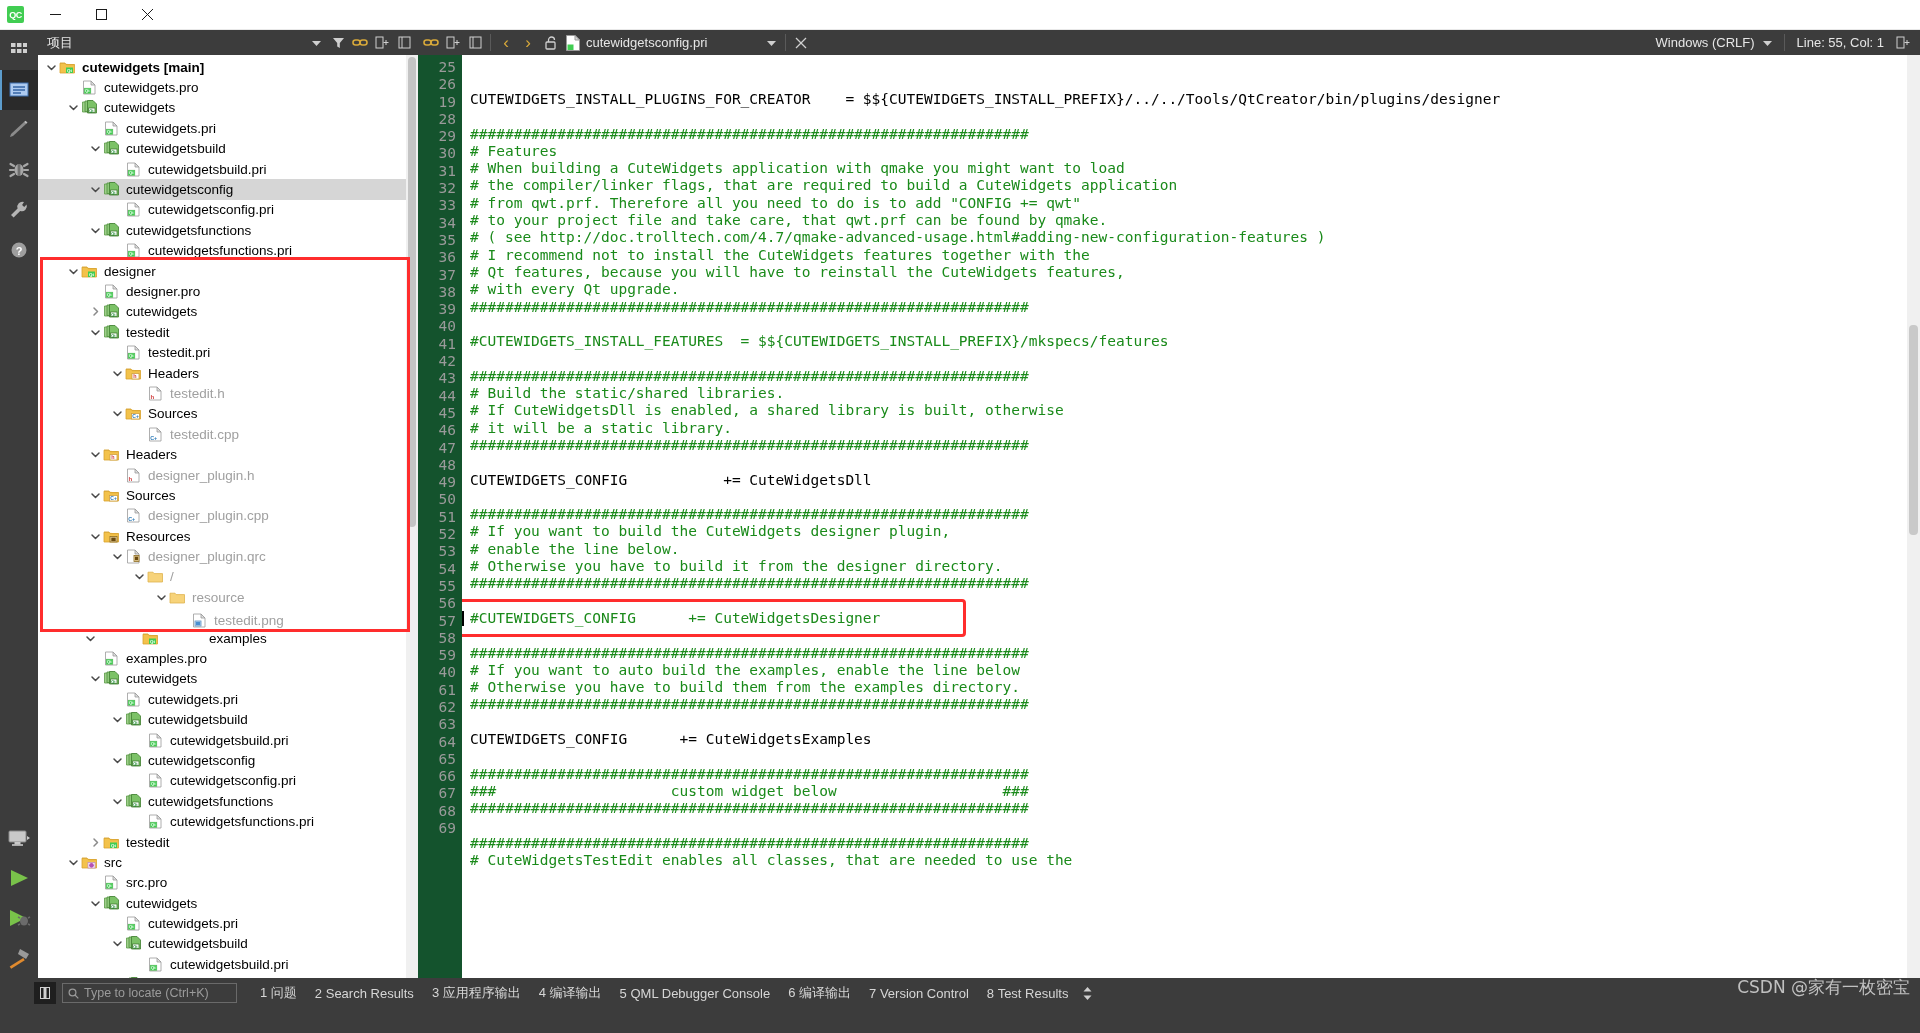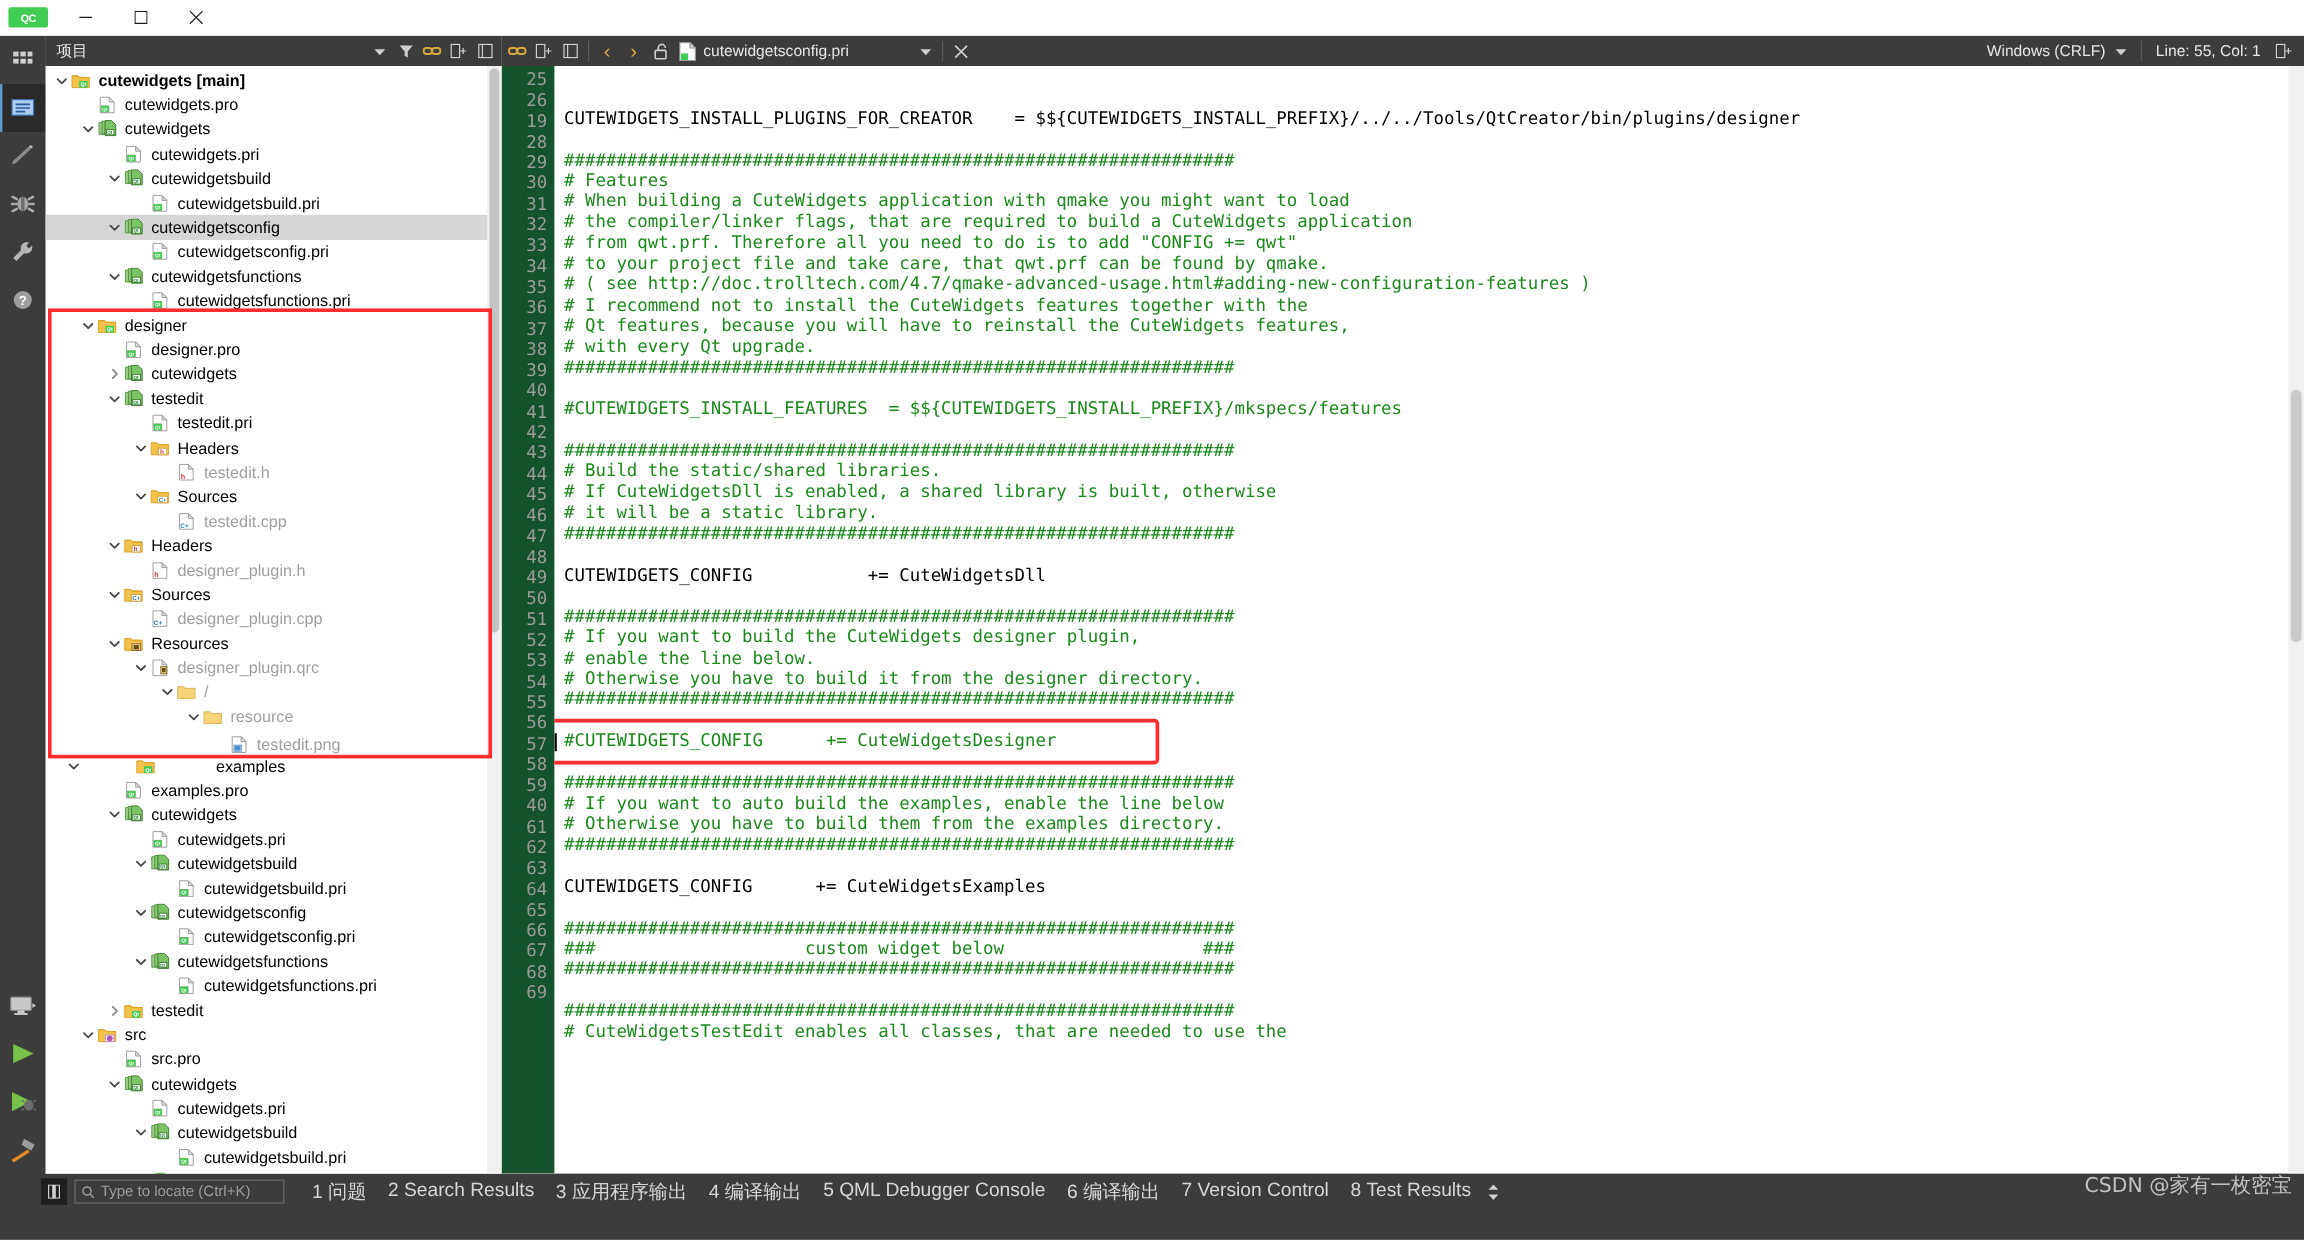--- a/index.html
+++ b/index.html
@@ -11,21 +11,21 @@
     -webkit-font-smoothing: antialiased;
   }
 
   
   #titlebar {
     height: 30px; background: #ffffff;
     display: flex; align-items: center;
     border-bottom: 1px solid #e8e8e8;
   }
   #titlebar .qc-logo {
-    width: 33px; height: 17px; margin-left: 7px; margin-right: 8px;
+    width: 17px; height: 17px; margin-left: 7px; margin-right: 8px;
     background: #41cd52; border-radius: 2px;
     color: #ffffff; font-size: 9px; font-weight: bold;
     display: flex; align-items: center; justify-content: center;
     font-family: "Liberation Sans", sans-serif; letter-spacing: -0.5px;
   }
   #titlebar .title-text {
     font-size: 14px; color: #1b1b1b; flex: 1;
   }
   #titlebar .win-btns { display: flex; height: 30px; }
   #titlebar .win-btn {
@@ -190,21 +190,21 @@
     margin-right: 6px; margin-left: 30px;
   }
   #locator {
     width: 175px; height: 20px; background: #3c3c3c;
     border: 1px solid #6a6a6a;
     display: flex; align-items: center; gap: 5px;
     padding: 0 5px; color: #9b9b9b; font-size: 12.5px;
     margin-right: 14px;
   }
   #statusbar .outbtn {
-    padding: 2px 9px; font-size: 16px; color: #d6d6d6; white-space: nowrap;
+    padding: 2px 9px; font-size: 13px; color: #d6d6d6; white-space: nowrap;
   }
   #statusbar .updown {
     width: 20px; display: flex; flex-direction: column;
     align-items: center; justify-content: center; gap: 2px;
   }
   #watermark {
     position: absolute; right: 10px; bottom: 34px;
     color: #cfcfcf; font-size: 17px; opacity: .9;
     font-family: "DejaVu Sans", sans-serif;
   }
@@ -760,21 +760,21 @@
             <span class="ico">
               <svg width="17" height="15" viewBox="0 0 17 15">
                 <path d="M2.5 1 L10 1 L14 5 L14 14 L2.5 14 Z" fill="#ffffff" stroke="#9b9b9b" stroke-width="0.8"></path>
                 <path d="M10 1 L14 5 L10 5 Z" fill="#dedede" stroke="#9b9b9b" stroke-width="0.8"></path>
                 <rect x="4" y="8" width="6" height="5" fill="#ffffff" stroke="#5a8fc0" stroke-width="0.8"></rect>
                 <rect x="4.6" y="8.6" width="4.8" height="3.8" fill="#4a8fd0"></rect>
               </svg>
             </span>
             <span class="nm">testedit.png</span>
           </div>
-          <div class="trow" style="padding-left: 16px; gap: 44px;">
+          <div class="trow" style="padding-left: 45px; gap: 44px;">
             <span class="arrow">
               <svg width="11" height="11" viewBox="0 0 11 11">
                 <path fill="none" stroke="#4a4a4a" stroke-width="1.5" stroke-linecap="round" stroke-linejoin="round" d="M2 4 L5.5 7.5 L9 4"></path>
               </svg>
             </span>
             <span class="ico">
               <svg width="17" height="15" viewBox="0 0 17 15">
                 <path d="M1 3.2 L6 3.2 L7.2 4.6 L15.5 4.6 L15.5 13 L1 13 Z" fill="#f3c24b" stroke="#d8a22e" stroke-width="0.8"></path>
                 <path d="M1 3.2 L6 3.2 L7.2 4.6 L15.5 4.6" fill="#f3c24b" stroke="#d8a22e" stroke-width="0.8"></path>
                 <rect x="7" y="7.5" width="7" height="5.5" fill="#41cd52"></rect>

